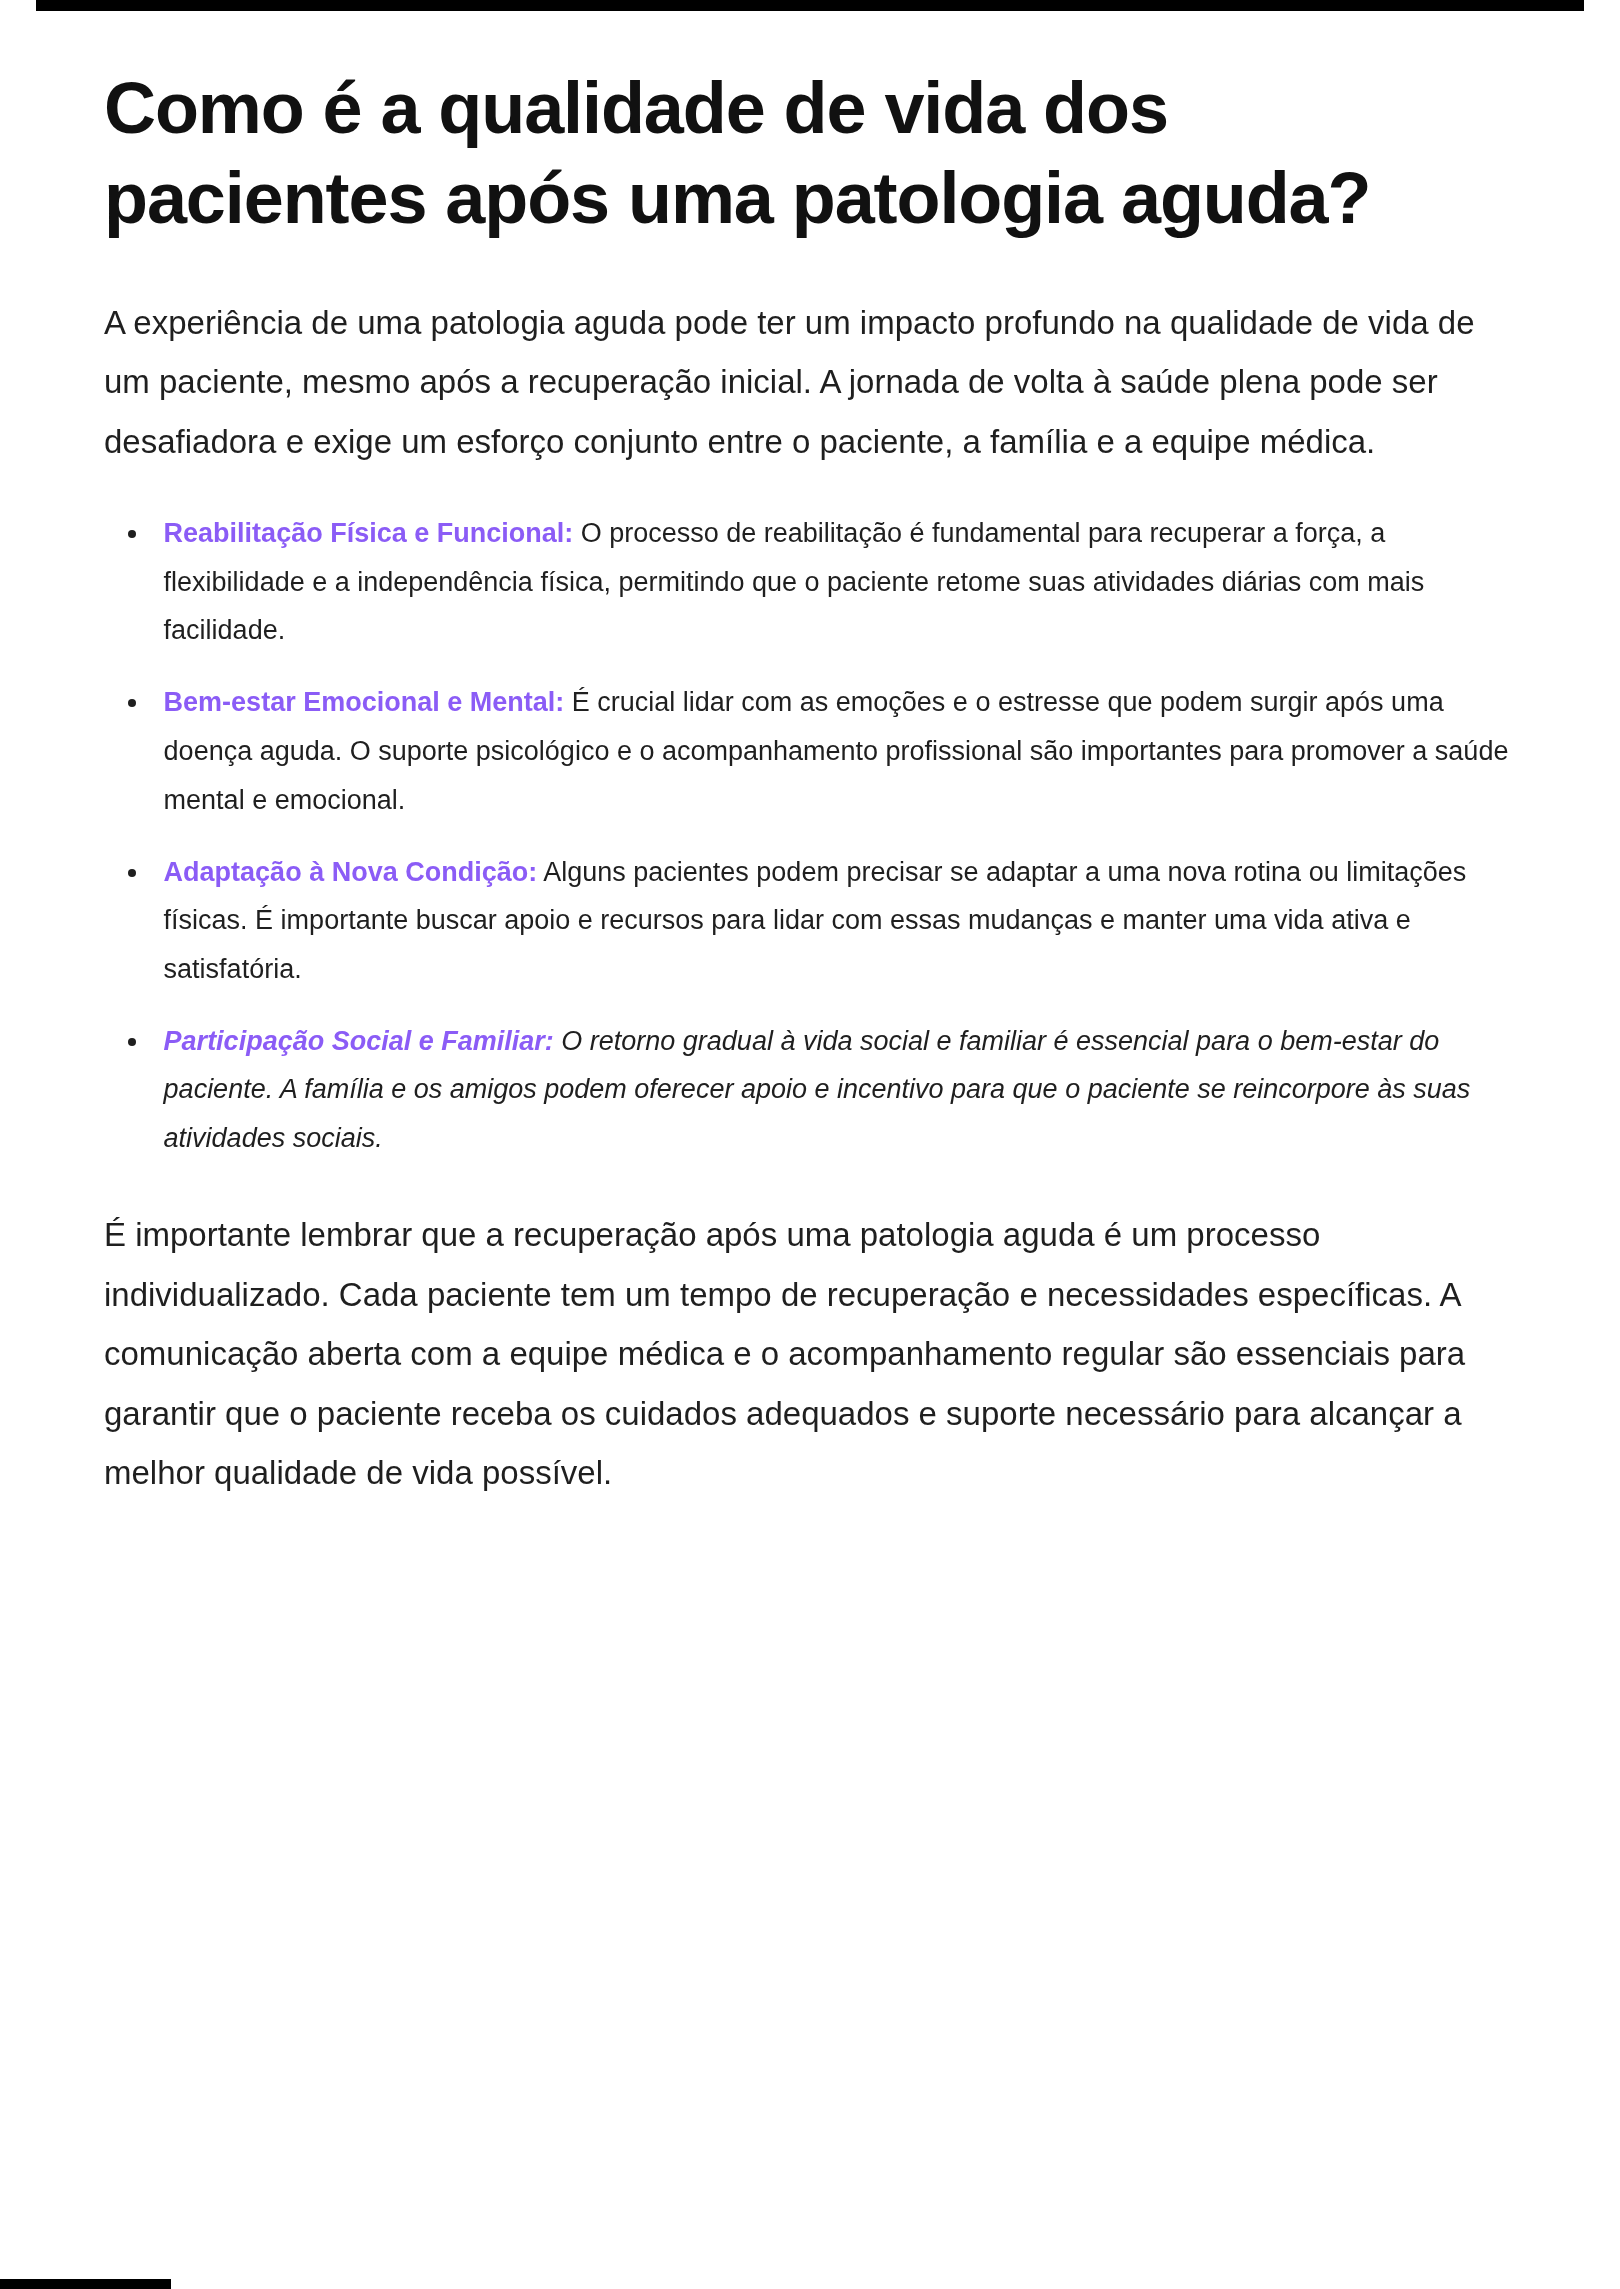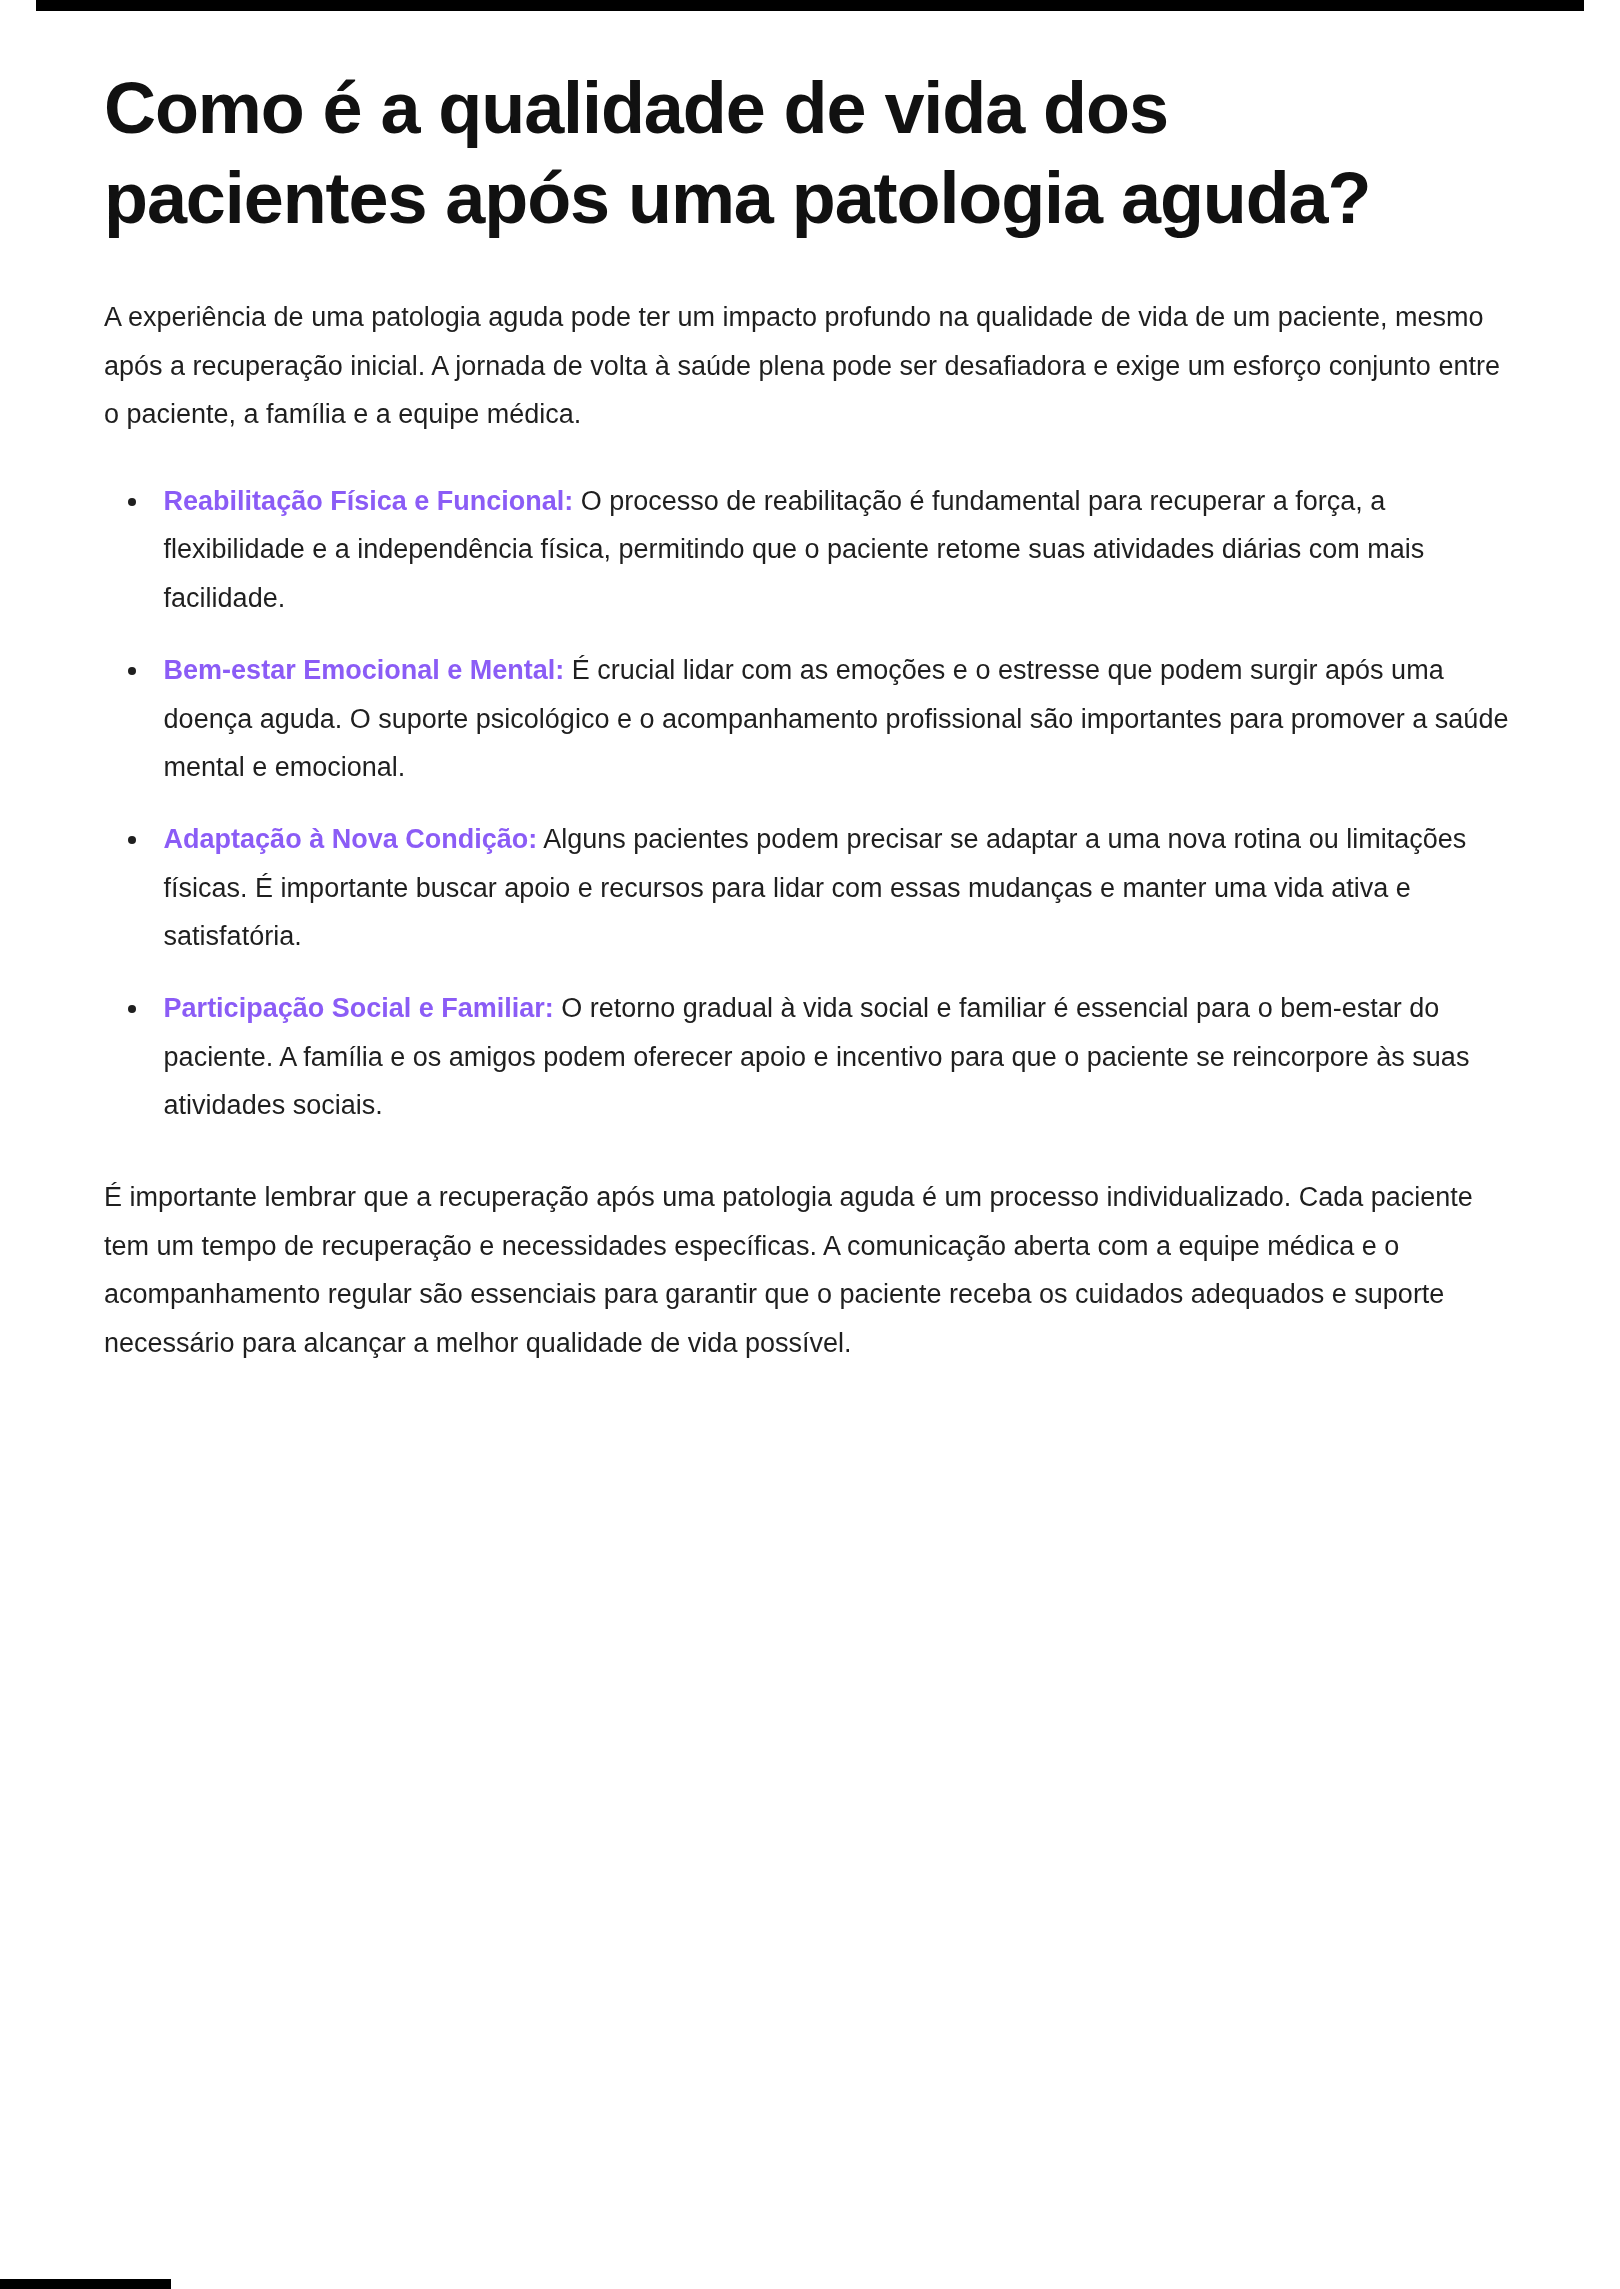--- a/index.html
+++ b/index.html
@@ -40,40 +40,41 @@
     margin: 0 0 50px 0;
     font-size: 72px;
     line-height: 1.25;
     font-weight: 700;
     letter-spacing: -0.015em;
     color: #111111;
     max-width: 1350px;
   }
   p.body-paragraph {
     margin: 0 0 38px 0;
-    font-size: 27px;
+    font-size: 33px;
     line-height: 1.8;
     color: #1f1f1f;
     max-width: 1413px;
   }
   ul.bullet-list {
     margin: 0 0 43px 0;
     padding: 0 0 0 47px;
     list-style: disc;
     max-width: 1386px;
   }
   ul.bullet-list li {
     font-size: 27px;
     line-height: 1.8;
     color: #1f1f1f;
     margin-bottom: 23.4px;
     padding-left: 12.6px;
   }
   ul.bullet-list li:last-child {
     margin-bottom: 0;
+    font-style: italic;
   }
   .bullet-label {
     font-weight: 700;
     color: #8b5cf6;
   }
 </style>
 </head>
 <body>
 
 <div class="top-bar"></div>

